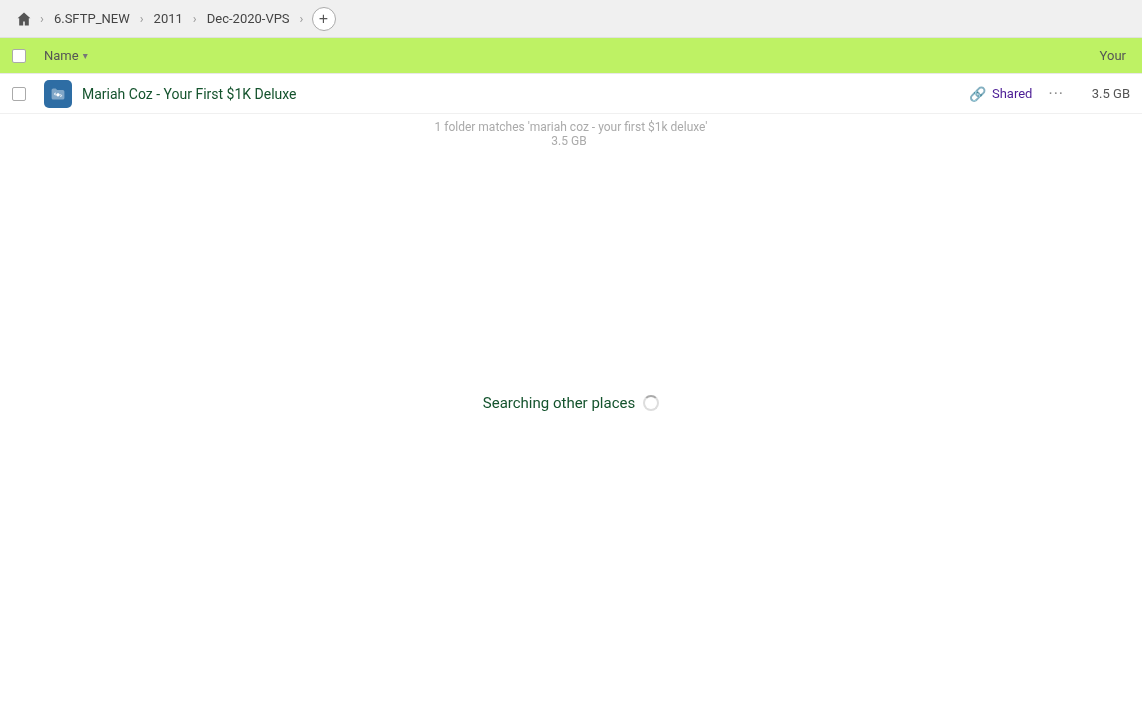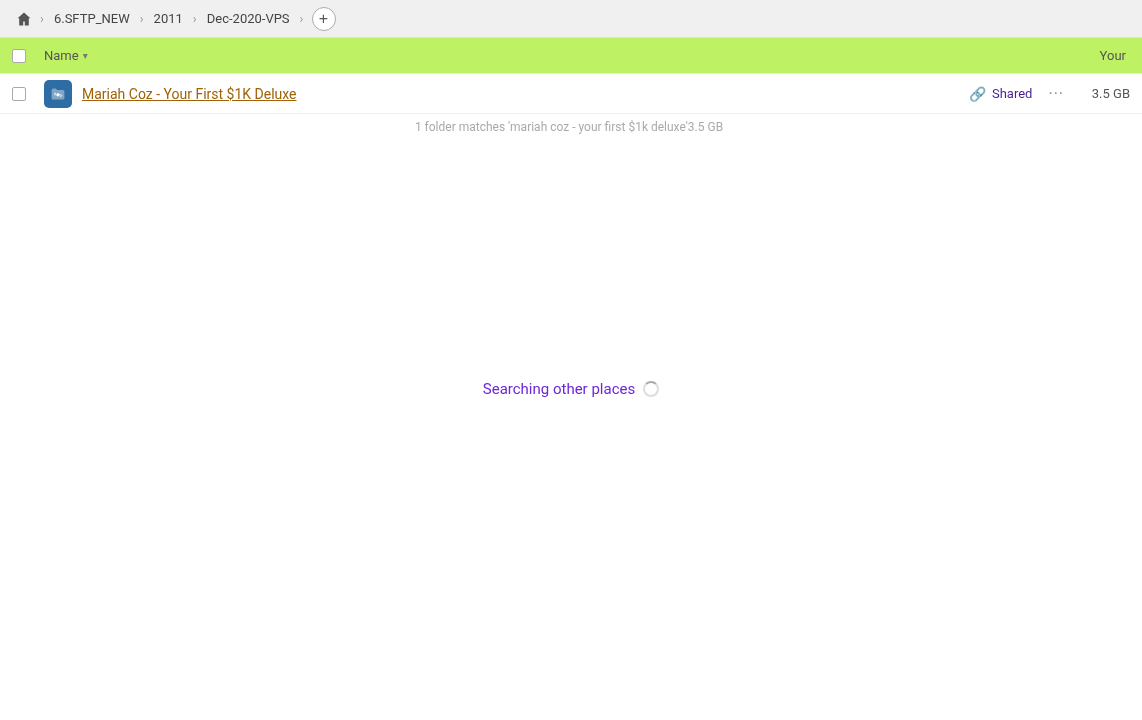--- a/index.html
+++ b/index.html
@@ -164,22 +164,21 @@
 
     .file-icon-wrap svg {
       width: 16px;
       height: 16px;
       fill: #fff;
     }
 
     .file-name {
       flex: 1;
       font-size: 14px;
-      color: #a16207;
-      text-decoration: underline;
+      color: #14532d;
     }
 
     .shared-badge {
       display: flex;
       align-items: center;
       gap: 5px;
       margin-right: 16px;
     }
 
     .share-icon {
@@ -207,41 +206,42 @@
       min-width: 50px;
     }
 
     
     .summary-row {
       padding: 6px 44px;
       font-size: 12px;
       color: #aaa;
       display: flex;
       align-items: center;
-      justify-content: center;
+      justify-content: flex-end;
+      flex-direction: column;
     }
 
     .summary-size {
       font-size: 12px;
       color: #aaa;
       padding-right: 4px;
     }
 
     
     .searching-area {
       display: flex;
       align-items: center;
       justify-content: center;
       margin-top: 240px;
       gap: 8px;
     }
 
     .searching-text {
       font-size: 15px;
-      color: #6d28d9;
+      color: #14532d;
     }
 
     .spinner {
       width: 16px;
       height: 16px;
       border: 2px solid #ddd;
       border-top-color: #aaa;
       border-radius: 50%;
       animation: spin 1s linear infinite;
     }

